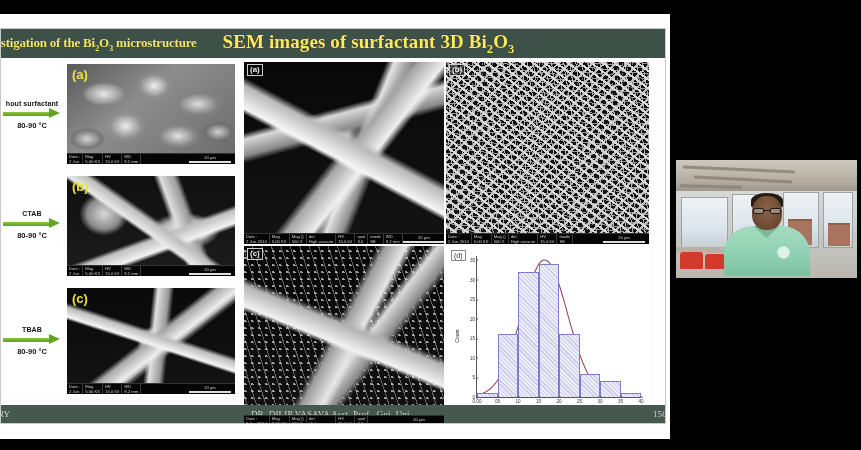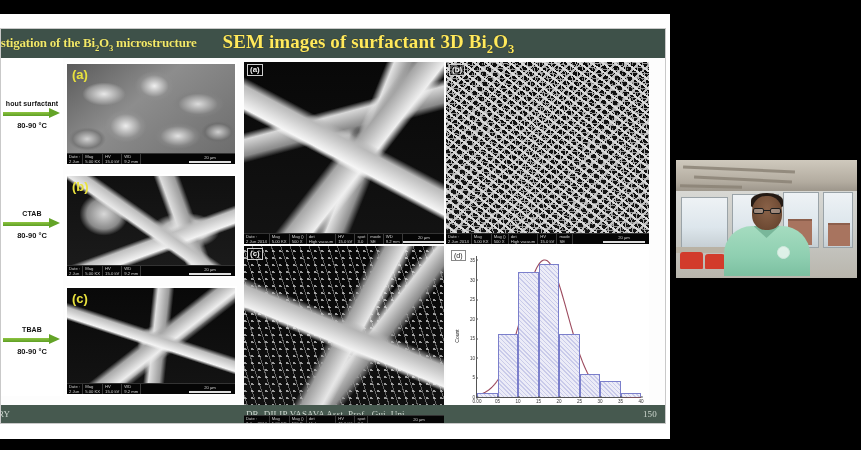--- a/index.html
+++ b/index.html
@@ -219,21 +219,21 @@
   }
 
   
   #slide-footer {
     position: absolute; left: 0; bottom: 0; width: 666px; height: 18px;
     background: #46594f; display: flex; align-items: center;
     color: #cfd8d0; font-size: 9px; letter-spacing: .2px;
   }
   #footer-left { margin-left: -14px; white-space: nowrap; }
   #footer-center { margin: 0 auto; white-space: nowrap; }
-  #footer-page { margin-right: 10px; white-space: nowrap; }
+  #footer-page { white-space: nowrap; }
 
   
   #webcam-tile {
     position: absolute; left: 672px; top: 150px; width: 189px; height: 154px;
     background: #000; overflow: hidden;
   }
   #cam-img { position: absolute; left: 4px; top: 10px; width: 181px; height: 118px; overflow: hidden; }
   .cam-ceiling {
     position: absolute; left: 0; top: 0; width: 100%; height: 26%;
     background: linear-gradient(180deg,#cfc9bd,#b3aca0 70%,#9d968b);

